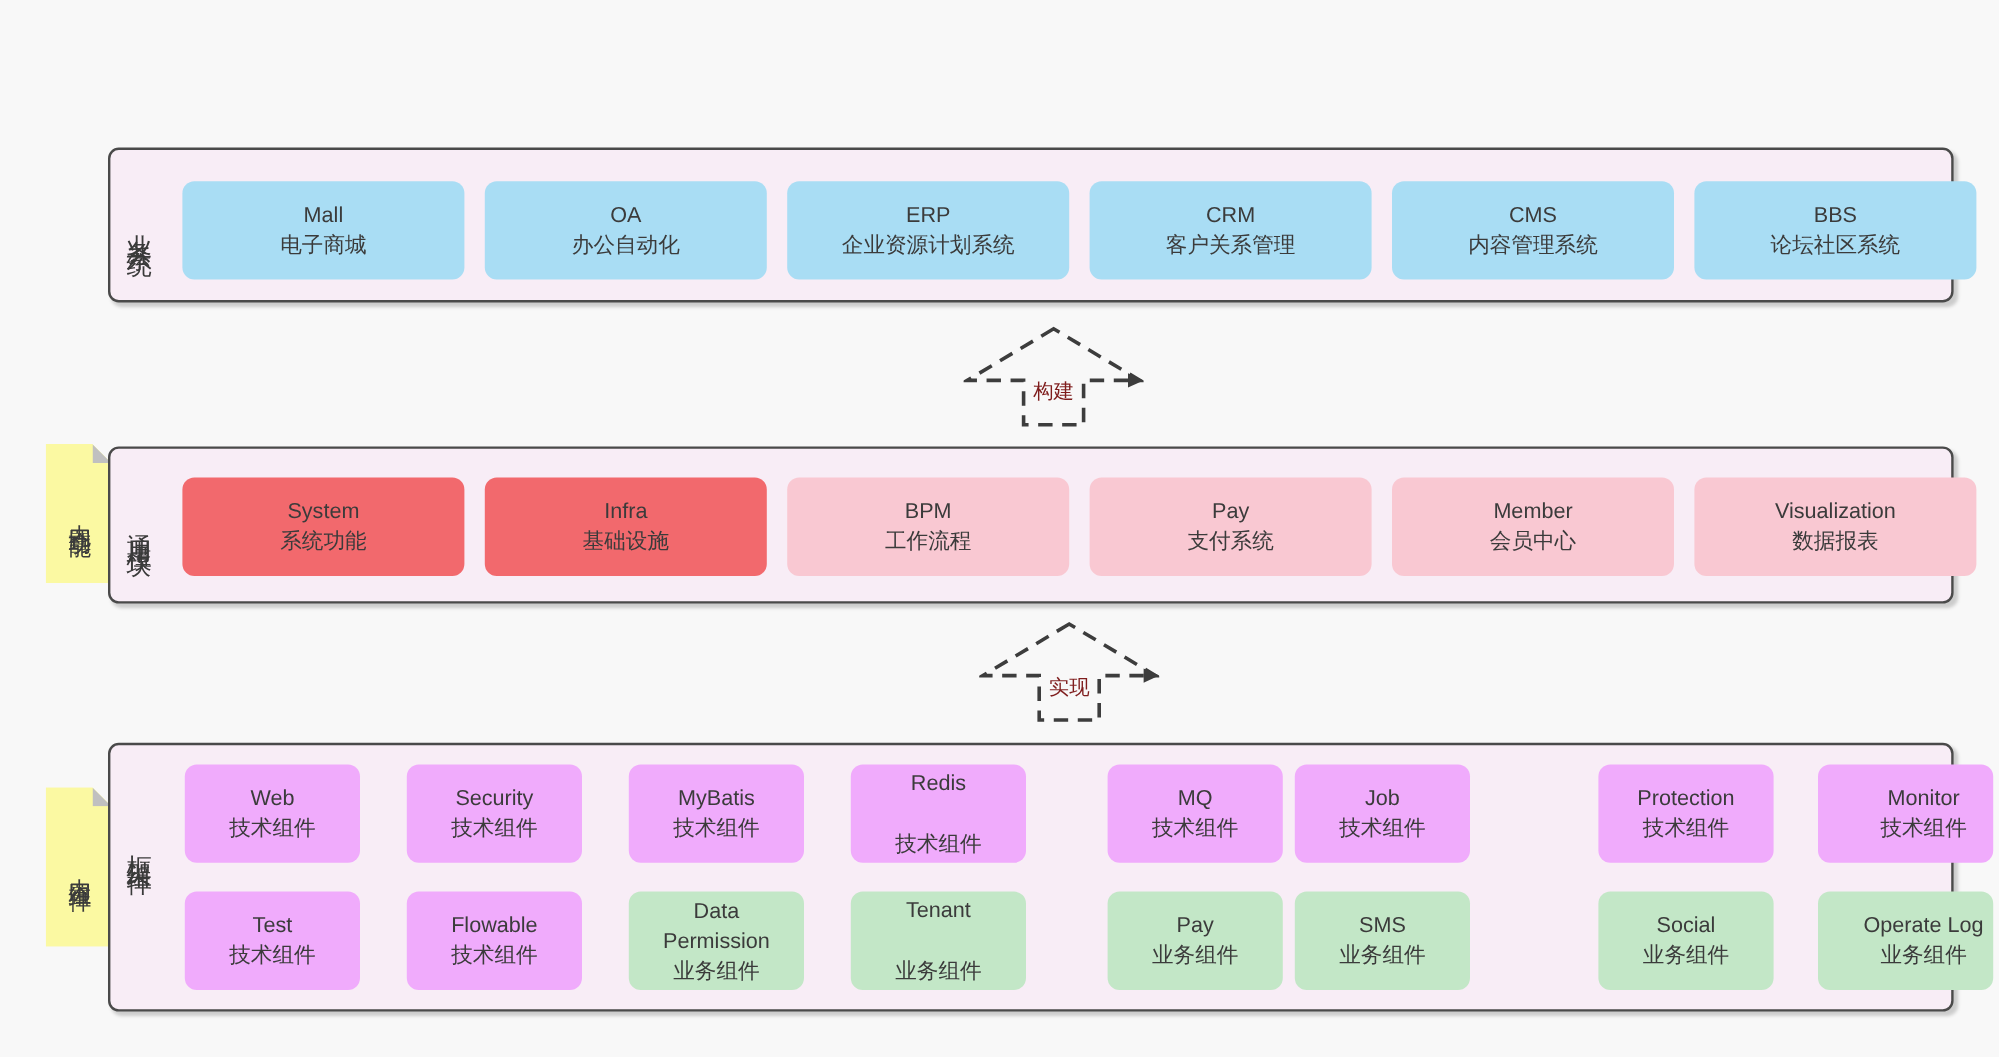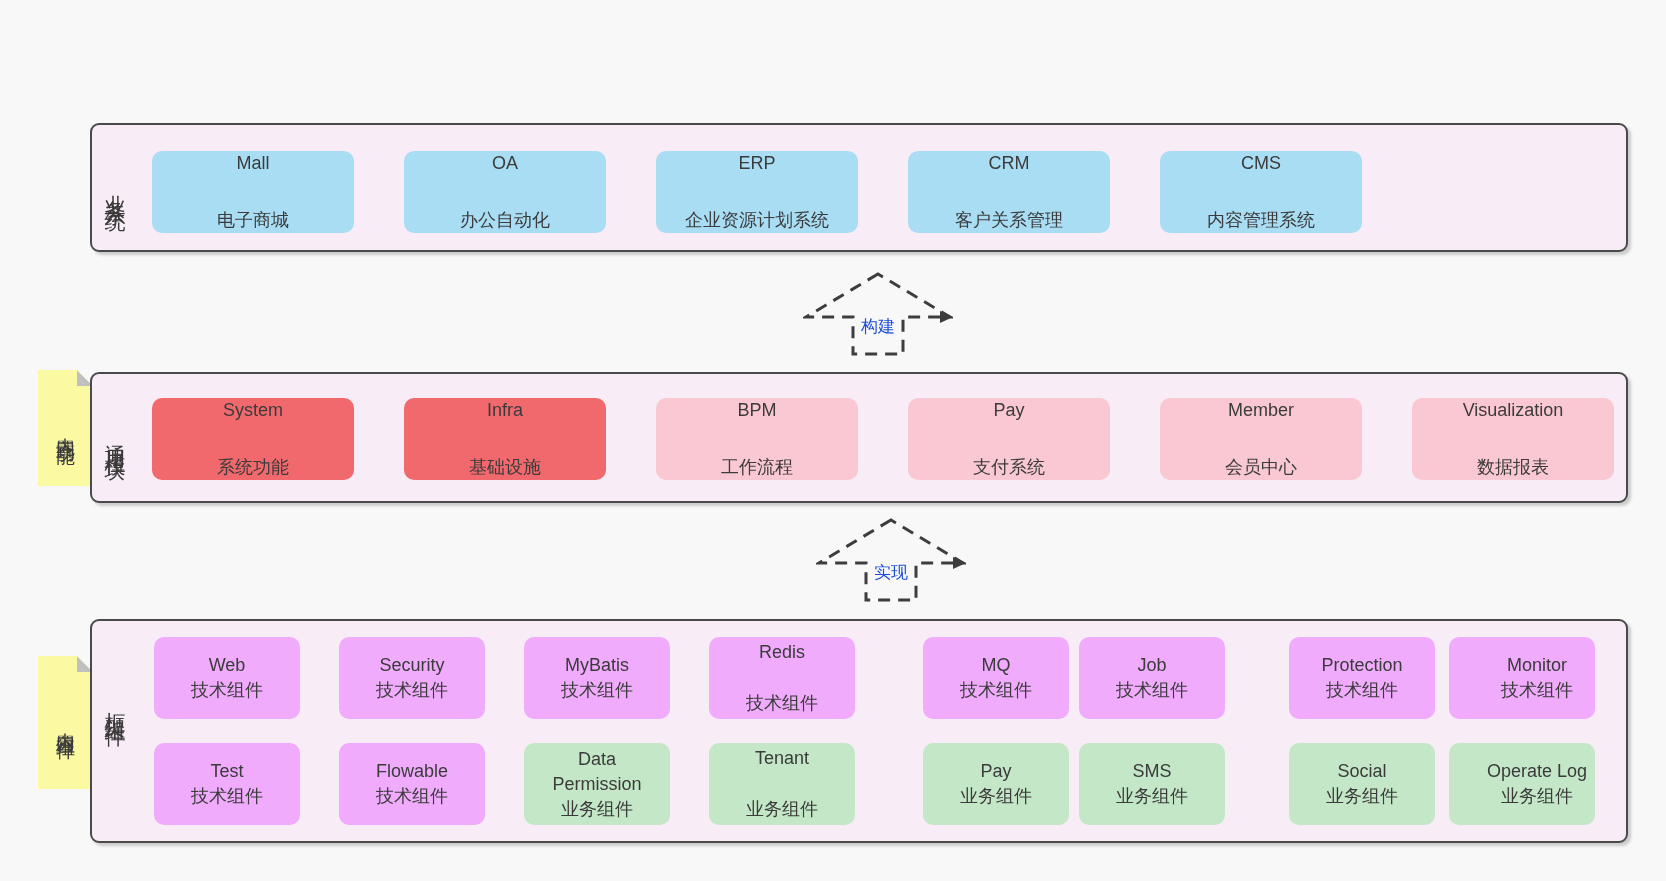--- a/index.html
+++ b/index.html
@@ -18,52 +18,52 @@
   .vlabel{position:absolute;left:9px;top:50%;transform:translateY(-50%);
           writing-mode:vertical-rl;text-orientation:upright;
           font-size:21px;letter-spacing:5px;color:#3a3a3a;}
   #layer-components .vlabel{top:calc(50% - 26px);}
 
   
   .box{position:absolute;box-sizing:border-box;border-radius:10px;
        display:flex;flex-direction:column;justify-content:center;align-items:center;
        text-align:center;color:#3b3b3b;font-size:18px;line-height:25px;padding:0 6px;}
   .box .title{white-space:pre-line;}
-  .wide{width:202px;height:82px;justify-content:space-between;}
+  .wide{width:235px;height:82px;}
   .narrow{width:146px;height:82px;}
   .v-blue{background:#a9ddf4;}
   .v-red{background:#f2696d;}
   .v-pink{background:#f9c8d2;}
   .v-gdark{background:#f0abfc;}
   .v-glight{background:#c3e7c7;}
 
   .r1{top:26px;} .r2m{top:24px;}
   .c1{left:60px;} .c2{left:312px;} .c3{left:564px;} .c4{left:816px;} .c5{left:1068px;} .c6{left:1320px;}
   .g1{top:16px;} .g2{top:122px;}
   .k1{left:62px;} .k2{left:247px;} .k3{left:432px;} .k4{left:617px;gap:26px;}
-  .k5{left:831px;} .k6{left:987px;} .k7{left:1197px;} .k8{left:1357px;padding-left:36px;}
+  .k5{left:831px;} .k6{left:987px;} .k7{left:1240px;} .k8{left:1423px;padding-left:36px;}
 
   
   .note{position:absolute;left:38px;width:55px;background:#fbf9a2;z-index:0;
         display:flex;justify-content:center;align-items:center;
         clip-path:polygon(0 0,calc(100% - 16px) 0,100% 16px,100% 100%,0 100%);}
   #note-features{top:370px;height:116px;}
   #note-components{top:656px;height:133px;}
   .note .fold{position:absolute;top:0;right:0;width:16px;height:16px;background:#c0c0c0;
               clip-path:polygon(0 0,100% 100%,0 100%);}
   .note .ntext{writing-mode:vertical-rl;text-orientation:upright;
                font-size:19px;letter-spacing:3px;color:#3b3b3b;}
 
   
   .arrow{position:absolute;width:150px;height:86px;z-index:0;}
   #arrow-build{left:803px;top:271px;}
   #arrow-implement{left:816px;top:517px;}
   .arrow svg{display:block;width:150px;height:86px;}
   .arrow-label{position:absolute;top:44px;left:50%;transform:translateX(-50%);
-               background:#f8f8f8;padding:0 3px;font-size:17px;color:#1d4ed8;white-space:nowrap;}
+               background:#f8f8f8;padding:0 3px;font-size:17px;color:#7f1d1d;white-space:nowrap;}
 </style>
 </head>
 <body>
 
 <div id="canvas">
 
   <div class="note" id="note-features">
     <div class="fold"></div>
     <div class="ntext">内置功能</div>
   </div>
@@ -104,20 +104,24 @@
       <div class="sub">企业资源计划系统</div>
     </div>
     <div class="box wide v-blue r1 c4">
       <div class="title">CRM</div>
       <div class="sub">客户关系管理</div>
     </div>
     <div class="box wide v-blue r1 c5">
       <div class="title">CMS</div>
       <div class="sub">内容管理系统</div>
     </div>
+    <div class="box wide v-blue r1 c6">
+      <div class="title">BBS</div>
+      <div class="sub">论坛社区系统</div>
+    </div>
   </div>
 
   <div class="layer" id="layer-modules">
     <div class="vlabel">通用模块</div>
     <div class="box wide v-red r2m c2">
       <div class="title">Infra</div>
       <div class="sub">基础设施</div>
     </div>
     <div class="box wide v-red r2m c1">
       <div class="title">System</div>

